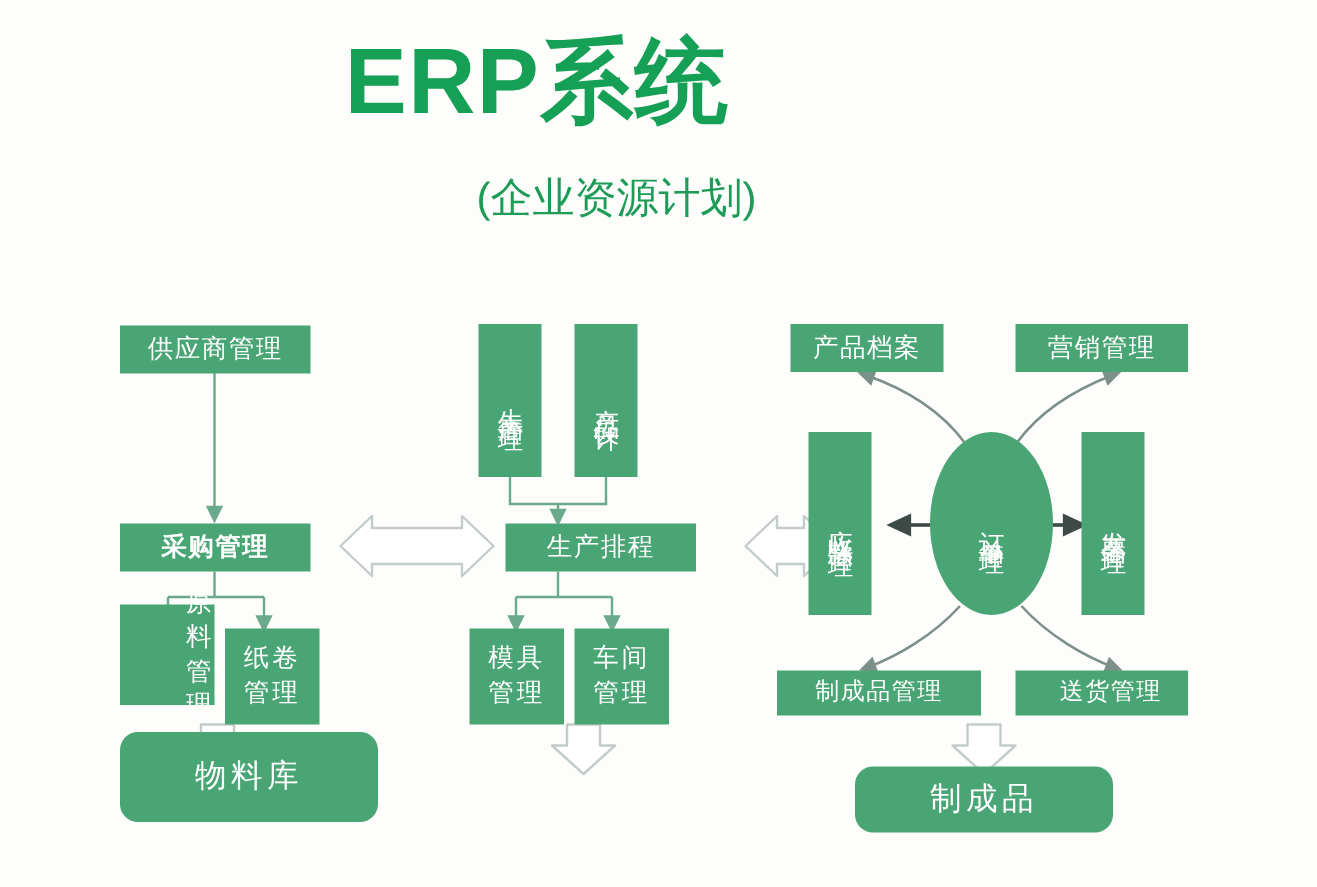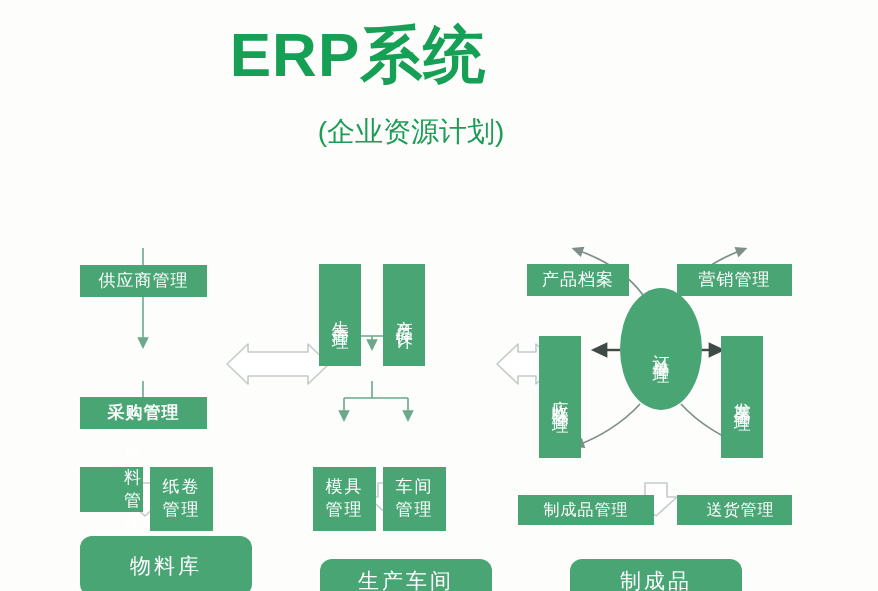--- a/index.html
+++ b/index.html
@@ -34,21 +34,20 @@
     position:absolute;
     background:#4aa575;
     color:#ffffff;
     display:flex;align-items:center;justify-content:center;
     box-sizing:border-box;
     font-size:17px;
     letter-spacing:1px;
     text-align:center;
     line-height:1.15;
     white-space:pre-line;
-    margin-top:48px;
   }
   .box.round{border-radius:12px;font-size:21px;letter-spacing:3px;}
   .box.vert{
     writing-mode:vertical-rl;
     text-orientation:upright;
     letter-spacing:4px;
     font-size:17px;
   }
   .box.two-line{line-height:1.35;letter-spacing:2px;}
   .ellipse{
@@ -144,40 +143,40 @@
 
     <g>
       <path d="M645,483 L667,483 L667,497 L677,497 L656,516 L635,497 L645,497 Z" fill="#ffffff" stroke="#c3ccc9" stroke-width="1.6" stroke-linejoin="round"></path>
     </g>
   </svg>
 
   <div class="box" style="left:80px;top:217px;width:127px;height:32px;">供应商管理</div>
 
   <div class="box" style="left:80px;top:349px;width:127px;height:32px;font-weight:bold;">采购管理</div>
 
-  <div class="box two-line" style="left:80px;top:419px;width:63px;height:45px;padding-left:44px;">原料
+  <div class="box two-line" style="left:80px;top:403px;width:63px;height:67px;padding-left:44px;">原料
 管理</div>
 
   <div class="box two-line" style="left:150px;top:419px;width:63px;height:64px;">纸卷
 管理</div>
 
   <div class="box round" style="left:80px;top:488px;width:172px;height:60px;">物料库</div>
 
   <div class="box vert" style="left:319px;top:216px;width:42px;height:102px;">生产管理</div>
 
   <div class="box vert" style="left:383px;top:216px;width:42px;height:102px;">产品设计</div>
 
+  <div class="box" style="left:337px;top:349px;width:127px;height:32px;">生产排程</div>
 
   <div class="box two-line" style="left:313px;top:419px;width:63px;height:64px;">模具
 管理</div>
 
   <div class="box two-line" style="left:383px;top:419px;width:63px;height:64px;">车间
 管理</div>
 
-  <div class="box round" style="left:320px;top:511px;width:172px;height:44px;">生产车间</div>
 
   <div class="box" style="left:527px;top:216px;width:102px;height:32px;">产品档案</div>
 
   <div class="box" style="left:677px;top:216px;width:115px;height:32px;">营销管理</div>
 
   <div class="box vert" style="left:539px;top:288px;width:42px;height:122px;">应收款管理</div>
 
   <div class="ellipse" style="left:620px;top:288px;width:82px;height:122px;">订单管理</div>
 
   <div class="box vert" style="left:721px;top:288px;width:42px;height:122px;">发票管理</div>

